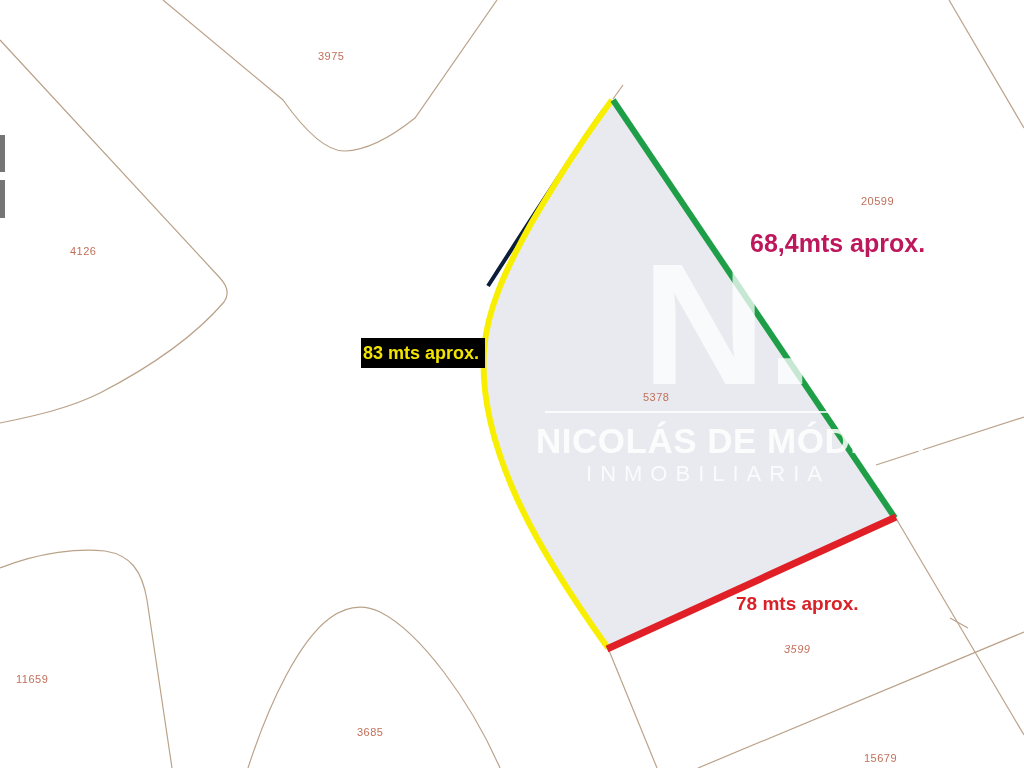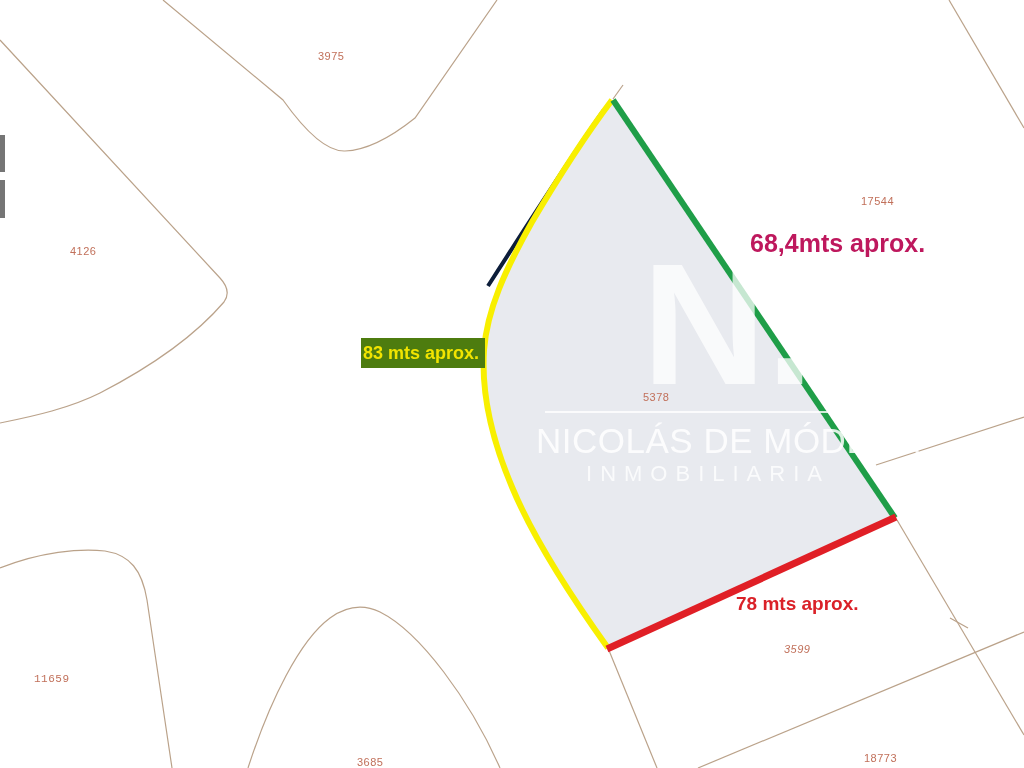--- a/index.html
+++ b/index.html
@@ -5,42 +5,42 @@
   html,body{margin:0;padding:0;background:#ffffff;}
   #stage{
     position:relative;width:1024px;height:768px;overflow:hidden;
     background:#ffffff;font-family:"Liberation Sans",sans-serif;
   }
   #map-svg{position:absolute;left:0;top:0;}
   .abs{position:absolute;}
   
   .meas{font-weight:bold;white-space:nowrap;}
   .meas-left{
-    left:361px;top:338px;background:#4d7c0f;color:#f2e400;
+    left:361px;top:338px;background:#000000;color:#f2e400;
     font-size:18px;line-height:30px;height:30px;padding:0 6px 0 2px;
   }
   .meas-right{left:750px;top:229px;color:#be185d;font-size:25px;}
   .meas-bottom{left:736px;top:593px;color:#da2128;font-size:19px;}
   
   .pnum{
     color:#c1705a;font-size:11px;letter-spacing:0.5px;white-space:nowrap;
   }
   
   .wm{color:rgba(255,255,255,0.78);white-space:nowrap;}
   .wm-n{
     left:642px;top:238px;font-size:172px;font-weight:bold;line-height:1;
     color:rgba(255,255,255,0.75);
   }
   .wm-rule{
     left:545px;top:411px;width:318px;height:2px;
     background:rgba(255,255,255,0.8);
   }
   .wm-name{
     left:536px;top:421px;width:334px;text-align:right;
-    font-size:35px;font-weight:normal;letter-spacing:0.5px;
+    font-size:35px;font-weight:bold;letter-spacing:0.5px;
     color:rgba(255,255,255,0.85);
   }
   .wm-sub{
     left:545px;top:461px;width:318px;text-align:center;
     font-size:22px;font-weight:normal;letter-spacing:8px;text-indent:8px;
     color:rgba(255,255,255,0.78);
   }
   
   .edge-bar{left:0;width:5px;background:#757575;}
   .edge-bar.b1{top:135px;height:37px;}
@@ -90,22 +90,22 @@
   <div class="abs wm-rule"></div>
   <div class="abs wm wm-name">NICOLÁS DE MÓDENA</div>
   <div class="abs wm wm-sub">INMOBILIARIA</div>
 
   <div class="abs meas meas-left">83 mts aprox.</div>
   <div class="abs meas meas-right">68,4mts aprox.</div>
   <div class="abs meas meas-bottom">78 mts aprox.</div>
 
   <div class="abs pnum" style="left:318px;top:50px;text-align:center;">3975</div>
   <div class="abs pnum" style="left:56px;top:245px;margin-left:14px;">4126</div>
-  <div class="abs pnum" style="left:861px;top:195px;">17544</div>
+  <div class="abs pnum" style="left:861px;top:195px;">20599</div>
   <div class="abs pnum" style="left:643px;top:391px;">5378</div>
   <div class="abs pnum" style="left:784px;top:643px;font-style:italic;">3599</div>
-  <div class="abs pnum" style="left:34px;top:673px;font-family:Liberation Mono, monospace;">11659</div>
-  <div class="abs pnum" style="left:357px;top:756px;">3685</div>
-  <div class="abs pnum" style="left:864px;top:752px;">18773</div>
+  <div class="abs pnum" style="left:16px;top:673px;">11659</div>
+  <div class="abs pnum" style="left:357px;top:726px;">3685</div>
+  <div class="abs pnum" style="left:864px;top:752px;">15679</div>
 
   <div class="abs edge-bar b1"></div>
   <div class="abs edge-bar b2"></div>
 </div>
 
 </body></html>

